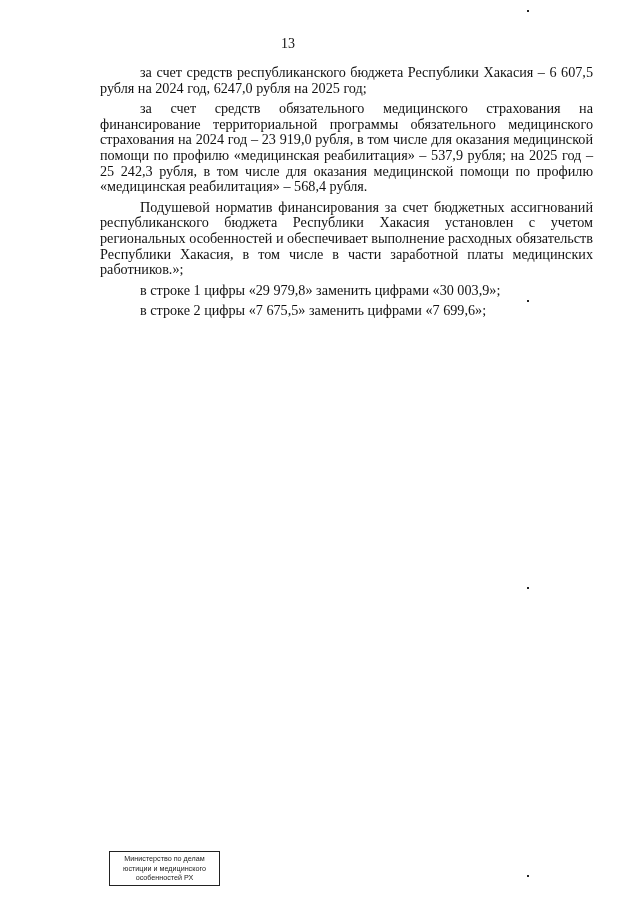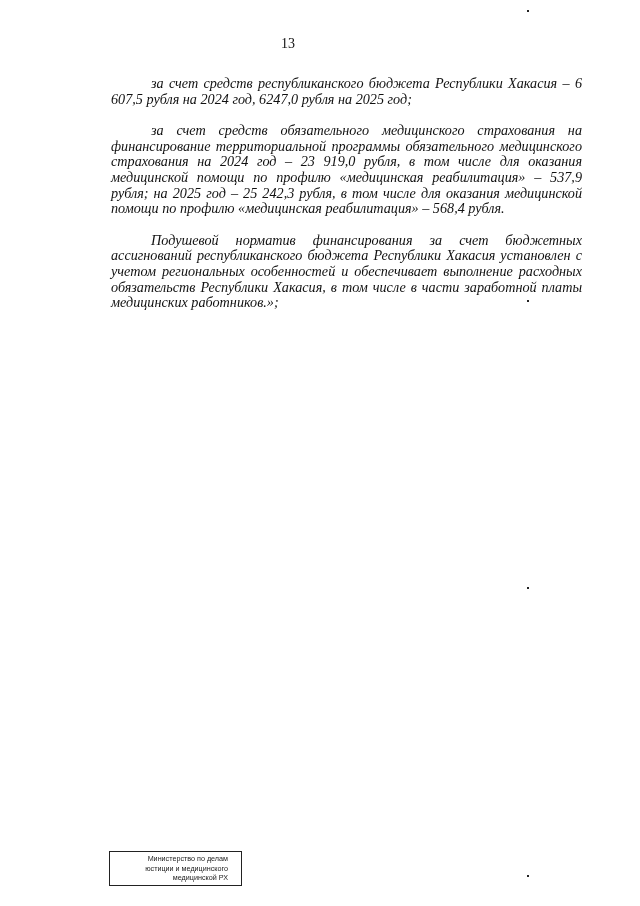--- a/index.html
+++ b/index.html
@@ -2,42 +2,44 @@
 <html><head>
 <meta charset="utf-8">
 <style>
   html, body { margin: 0; padding: 0; background: #ffffff; }
   body { width: 640px; height: 906px; position: relative; overflow: hidden;
          font-family: "Liberation Serif", "DejaVu Serif", serif; color: #111; }
   .page-number { position: absolute; top: 36px; left: 0; width: 576px; text-align: center;
                  font-size: 14px; }
   .body-text { position: absolute; top: 60px; left: 95px; width: 503px;
                font-size: 14.2px; line-height: 15.6px; text-align: justify; }
-  .body-text p { margin: 16px; font-style: italic; }
+  .body-text p { margin: 5px; }
   .indent { text-indent: 40px; }
   .no-just { text-align: left; }
   .speck { position: absolute; width: 2px; height: 2px; background: #222; }
   .stamp { position: absolute; left: 109px; top: 851px; width: 105px;
-           border: 1px solid #222; padding: 2px 13px;
+           border: 1px solid #222; padding: 2px 2px;
            font-family: "Liberation Sans", "DejaVu Sans", sans-serif;
-           font-size: 7.2px; line-height: 9.5px; text-align: right; color: #222; }
+           font-size: 7.2px; line-height: 9.5px; text-align: center; color: #222; }
 </style>
 </head>
 <body>
 
 <div class="page-number">13</div>
 
 <div class="body-text">
   <p class="indent">за счет средств республиканского бюджета Республики Хакасия – 6 607,5 рубля на 2024 год, 6247,0 рубля на 2025 год;</p>
   <p class="indent">за счет средств обязательного медицинского страхования на финансирование территориальной программы обязательного медицинского страхования на 2024 год – 23 919,0 рубля, в том числе для оказания медицинской помощи по профилю «медицинская реабилитация» – 537,9 рубля; на 2025 год – 25 242,3 рубля, в том числе для оказания медицинской помощи по профилю «медицинская реабилитация» – 568,4 рубля.</p>
   <p class="indent">Подушевой норматив финансирования за счет бюджетных ассигнований республиканского бюджета Республики Хакасия установлен с учетом региональных особенностей и обеспечивает выполнение расходных обязательств Республики Хакасия, в том числе в части заработной платы медицинских работников.»;</p>
+  <p class="indent no-just">в строке 1 цифры «29 979,8» заменить цифрами «30 003,9»;</p>
+  <p class="indent no-just">в строке 2 цифры «7 675,5» заменить цифрами «7 699,6»;</p>
 </div>
 
 <div class="speck" style="left:527px;top:10px;"></div>
 <div class="speck" style="left:527px;top:300px;"></div>
 <div class="speck" style="left:527px;top:587px;"></div>
 <div class="speck" style="left:527px;top:875px;"></div>
 
 <div class="stamp">
   <div>Министерство по делам</div>
   <div>юстиции и медицинского</div>
-  <div>медицинской РХ</div>
+  <div>особенностей РХ</div>
 </div>
 
 </body></html>

